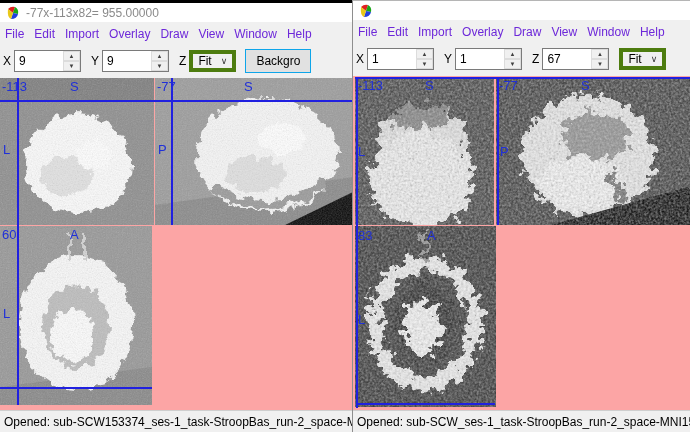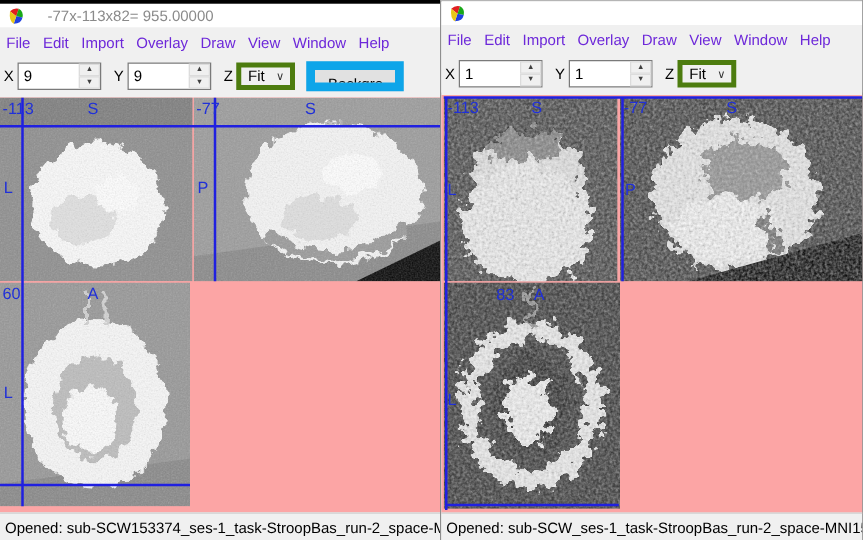--- a/index.html
+++ b/index.html
@@ -7,39 +7,39 @@
     width:690px;height:432px;position:relative;overflow:hidden;
     background:#000;font-family:"Liberation Sans",sans-serif;
     -webkit-font-smoothing:antialiased;
   }
   .win,.win *{box-sizing:border-box;}
   .win{position:absolute;background:#f0f0f0;overflow:hidden;}
   #win-left{left:0;top:3px;width:354px;height:429px;z-index:1;}
   #win-right{left:352px;top:0;width:338px;height:432px;z-index:2;
     border-left:1px solid #8e8e8e;border-top:1px solid #b5b5b5;}
   .titlebar{height:19px;background:#ffffff;display:flex;align-items:center;
-    padding-left:6px;gap:18px;}
+    padding-left:6px;gap:6px;}
   .title-text{color:#8a8a8a;font-size:12px;white-space:nowrap;}
   .menubar{height:23px;background:#f0f0f0;display:flex;align-items:center;
     font-size:12px;color:#6d28d9;}
   .menu-item{padding:2px 5px;white-space:nowrap;}
   .toolbar{height:31px;background:#f0f0f0;display:flex;align-items:center;
     padding-left:3px;}
   .spin-label{font-size:12px;color:#000;margin:0 3px 0 0;}
   .spin{display:flex;width:67px;height:22px;border:1px solid #7a7a7a;
     background:#fff;margin-right:10px;}
   .spin-value{flex:1;font-size:12px;color:#000;padding:3px 0 0 4px;overflow:hidden;}
   .spin-btns{width:17px;display:flex;flex-direction:column;}
   .spin-btn{flex:1;background:#f0f0f0;border:1px solid #dcdcdc;
     font-size:6px;line-height:8px;text-align:center;color:#404040;cursor:default;}
   .combo{width:47px;height:22px;border:4px solid #4d7c0f;background:#f0f0f0;
     display:flex;align-items:center;justify-content:space-between;
     padding:0 5px;font-size:12px;color:#000;margin-right:9px;}
   .combo-chevron{font-size:9px;color:#333;}
-  .tool-btn{height:24px;border:7px solid #0ea5e9;background:#e1e1e1;
+  .tool-btn{height:24px;border:1px solid #0ea5e9;background:#e1e1e1;
     font-size:12px;color:#000;padding:4px 10px 0 10px;white-space:nowrap;
     flex:0 0 auto;overflow:hidden;}
   .image-area{position:absolute;left:0;right:0;background:#fca5a5;overflow:hidden;}
   #win-left .image-area{top:75px;height:332px;}
   #win-right .image-area{top:75px;height:335px;}
   .panel{position:absolute;}
   .panel svg{display:block;}
   .xline{position:absolute;width:2px;background:#2020e0;z-index:5;}
   .yline{position:absolute;height:2px;background:#2020e0;z-index:5;}
   .orient-label{position:absolute;color:#2030d8;font-size:13px;z-index:6;
@@ -217,20 +217,27 @@
     </span>
     <span class="spin-label">Y</span>
     <span class="spin">
       <span class="spin-value">1</span>
       <span class="spin-btns">
         <span class="spin-btn">▲</span>
         <span class="spin-btn">▼</span>
       </span>
     </span>
     <span class="spin-label">Z</span>
+    <span class="spin">
+      <span class="spin-value">67</span>
+      <span class="spin-btns">
+        <span class="spin-btn">▲</span>
+        <span class="spin-btn">▼</span>
+      </span>
+    </span>
     <span class="combo">
       <span>Fit</span>
       <span class="combo-chevron">∨</span>
     </span>
   </div>
 
   <div class="image-area">
 
     <div class="panel" style="left:2px;top:2px;">
       <svg width="139" height="147" viewBox="0 0 139 147">
@@ -275,21 +282,21 @@
     <div class="xline" style="left:3px;top:2px;height:330px;"></div>
     <div class="xline" style="left:144px;top:2px;height:147px;"></div>
     <div class="yline" style="left:4px;top:327px;width:138px;"></div>
 
     <span class="orient-label" style="left:5px;top:2px;">-113</span>
     <span class="orient-label" style="left:72px;top:2px;">S</span>
     <span class="orient-label" style="left:5px;top:68px;">L</span>
     <span class="orient-label" style="left:146px;top:2px;">-77</span>
     <span class="orient-label" style="left:228px;top:2px;">S</span>
     <span class="orient-label" style="left:147px;top:68px;">P</span>
-    <span class="orient-label" style="left:5px;top:152px;padding-left:39px;">83</span>
+    <span class="orient-label" style="left:5px;top:152px;">83</span>
     <span class="orient-label" style="left:74px;top:152px;">A</span>
     <span class="orient-label" style="left:5px;top:236px;">L</span>
   </div>
 
   <div class="statusbar">
     <span>Opened: sub-SCW_ses-1_task-StroopBas_run-2_space-MNI152NLin2009cAsy</span>
   </div>
 </div>
 
 </body></html>

